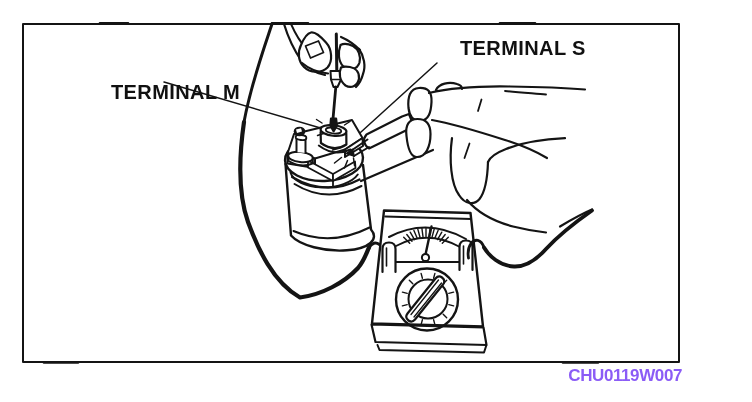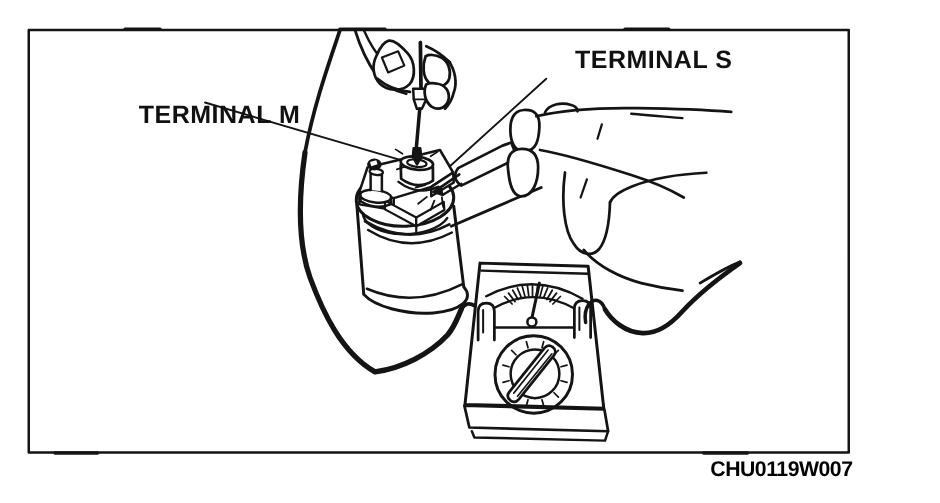--- a/index.html
+++ b/index.html
@@ -2,21 +2,21 @@
 <html><head>
 <meta charset="utf-8">
 <style>
   html,body{margin:0;padding:0;background:#ffffff;}
   .figure{position:relative;width:752px;height:402px;background:#ffffff;overflow:hidden;
           font-family:"Liberation Sans",sans-serif;}
   .art{position:absolute;left:0;top:0;}
   .label{position:absolute;color:#111;font-weight:bold;font-size:20px;letter-spacing:0.4px;white-space:nowrap;}
   .label-m{left:111px;top:57px;margin-top:24px;}
   .label-s{left:412px;top:37px;margin-left:48px;}
-  .caption{position:absolute;color:#000000;font-weight:bold;font-size:17px;letter-spacing:-0.4px;
+  .caption{position:absolute;color:#8b5cf6;font-weight:bold;font-size:17px;letter-spacing:-0.4px;
            right:70px;top:366px;white-space:nowrap;}
 </style>
 </head>
 <body>
 
 <div class="figure">
   <svg class="art" width="752" height="402" viewBox="0 0 752 402">
     <g fill="none" stroke="#141414" stroke-linecap="round" stroke-linejoin="round">
 
       <g>

